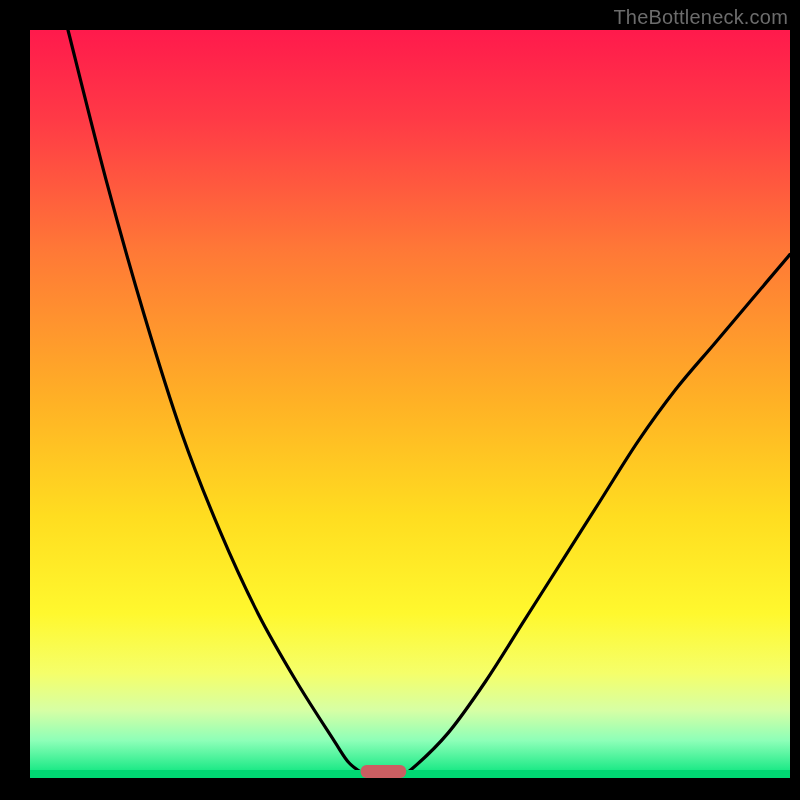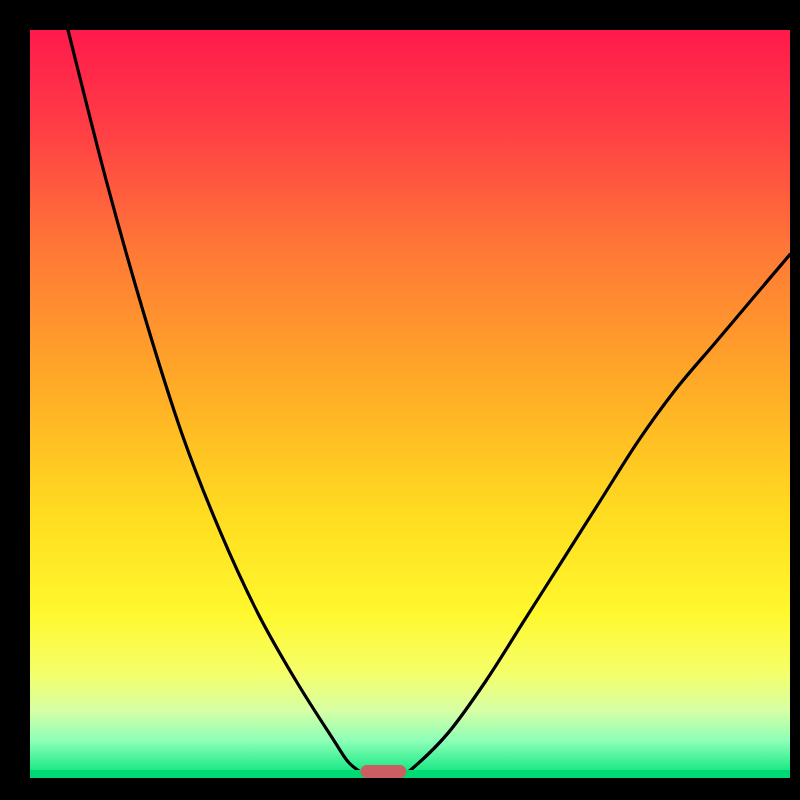--- a/index.html
+++ b/index.html
@@ -32,20 +32,21 @@
   svg.plot {
     position: absolute;
     top: 0;
     left: 0;
   }
 </style>
 </head>
 <body>
 
 <div class="frame">
+  <div class="watermark">TheBottleneck.com</div>
 
   <svg class="plot" width="800" height="800" viewBox="0 0 800 800">
     <defs>
       <linearGradient id="bg-grad" x1="0" y1="0" x2="0" y2="1">
           <stop offset="0.0%" stop-color="#ff1a4c"></stop>
           <stop offset="12.0%" stop-color="#ff3a46"></stop>
           <stop offset="30.0%" stop-color="#ff7a36"></stop>
           <stop offset="50.0%" stop-color="#ffb225"></stop>
           <stop offset="65.0%" stop-color="#ffdd20"></stop>
           <stop offset="78.0%" stop-color="#fff82e"></stop>

